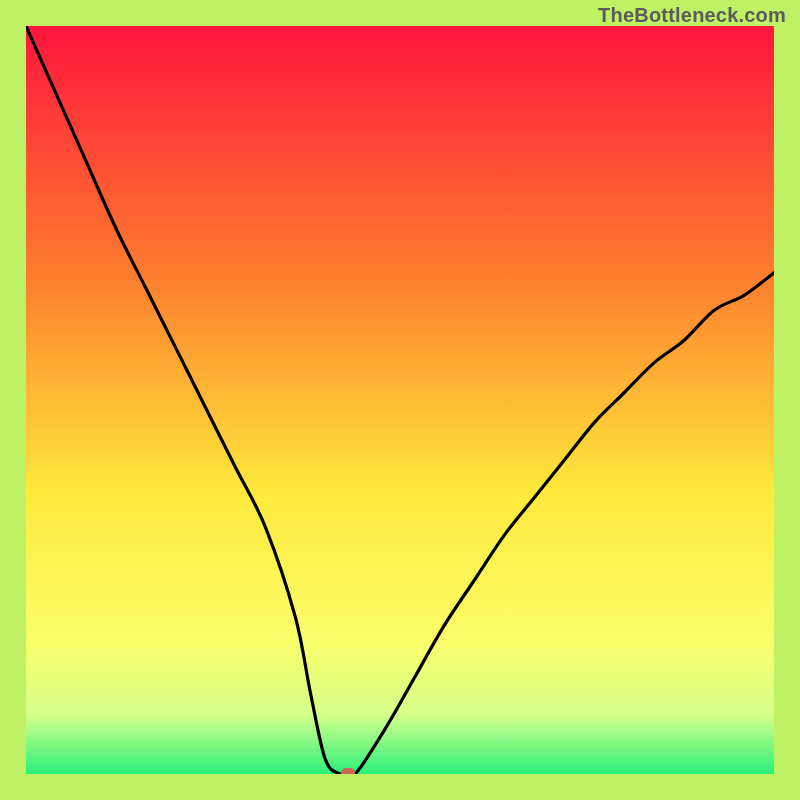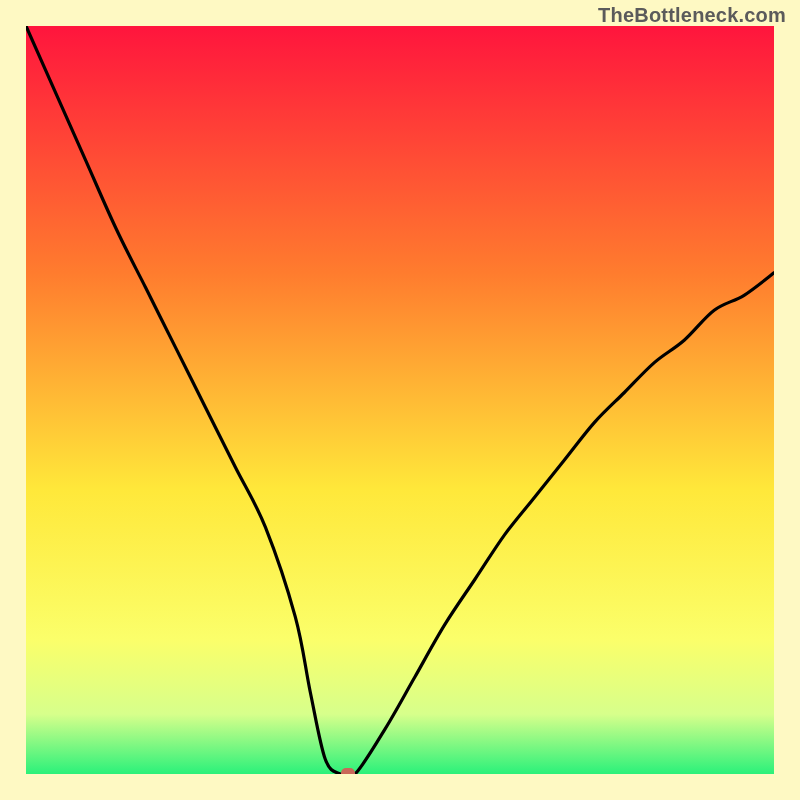--- a/index.html
+++ b/index.html
@@ -8,21 +8,21 @@
     width: 800px;
     height: 800px;
     background: #000;
     font-family: Arial, Helvetica, sans-serif;
     overflow: hidden;
   }
   .frame {
     position: relative;
     width: 800px;
     height: 800px;
-    background: #fef9c3;
+    background: #bef264;
   }
   .watermark {
     position: absolute;
     top: 4px;
     right: 14px;
     color: #5b5b5b;
     font-size: 20px;
     font-weight: 600;
     letter-spacing: 0.2px;
     z-index: 10;

